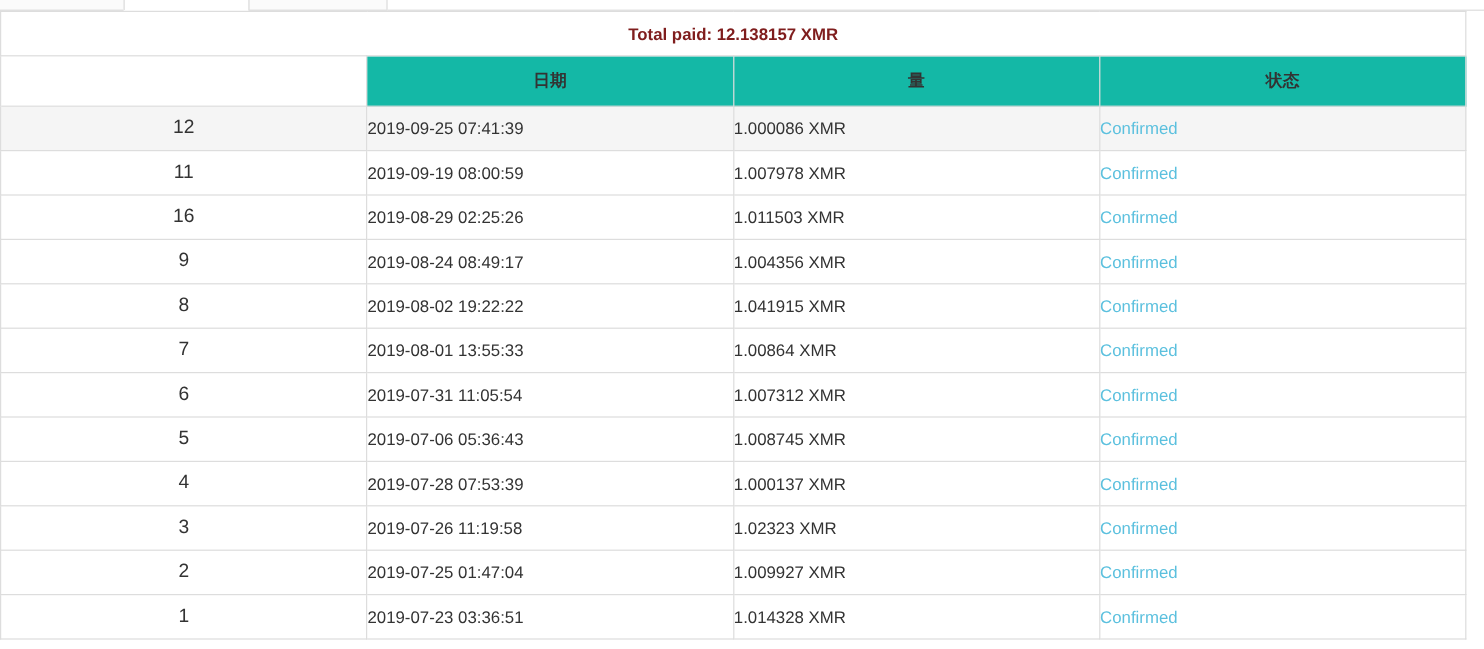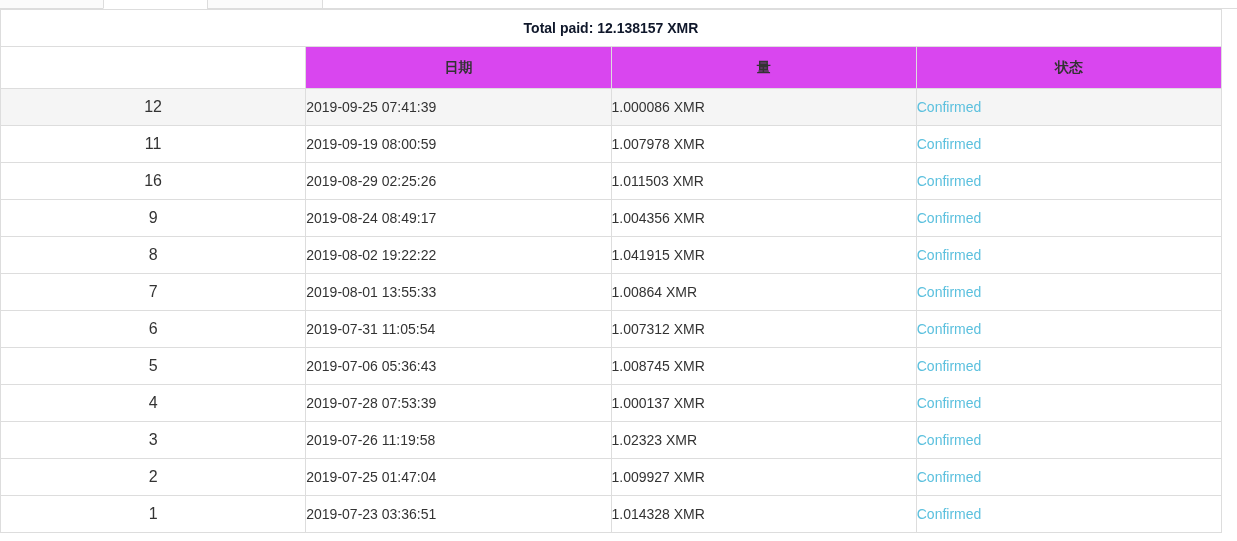--- a/index.html
+++ b/index.html
@@ -66,35 +66,35 @@
     padding: 0;
     vertical-align: middle;
   }
 
   
   .total-row th {
     height: 36px;
     text-align: center;
     font-weight: bold;
     font-size: 14px;
-    color: #0f172a;
+    color: #7f1d1d;
     background: #ffffff;
     border-left: 1px solid #dddddd;
     border-right: 1px solid #dddddd;
     border-top: none;
   }
 
   
   .head-row th {
     height: 41px;
     text-align: center;
     font-weight: bold;
     font-size: 14px;
     color: #333333;
-    background: #d946ef;
+    background: #14b8a6;
   }
   .head-row th.col-idx {
     border-left: 1px solid #dddddd;
     border-right: none;
     border-top: none;
     border-bottom: none;
     background: #ffffff;
   }
 
   

